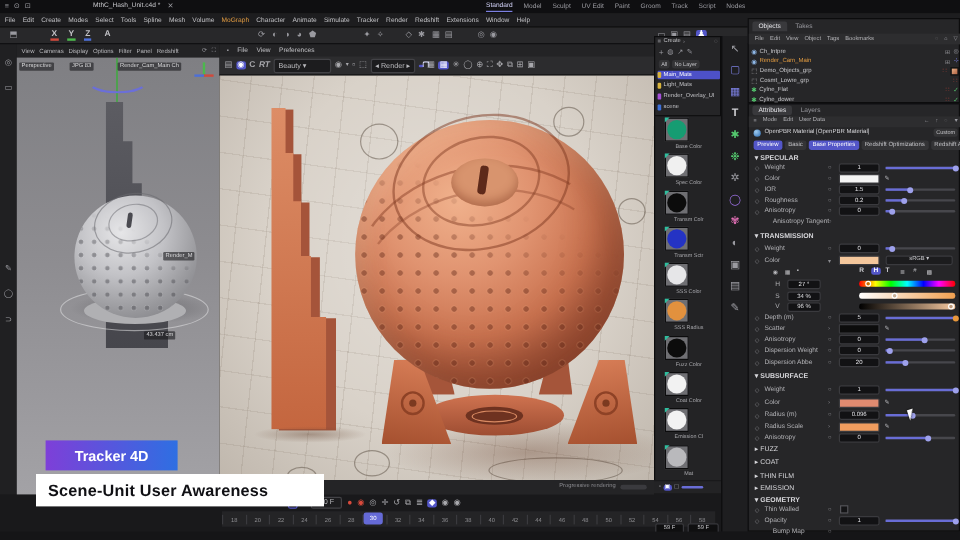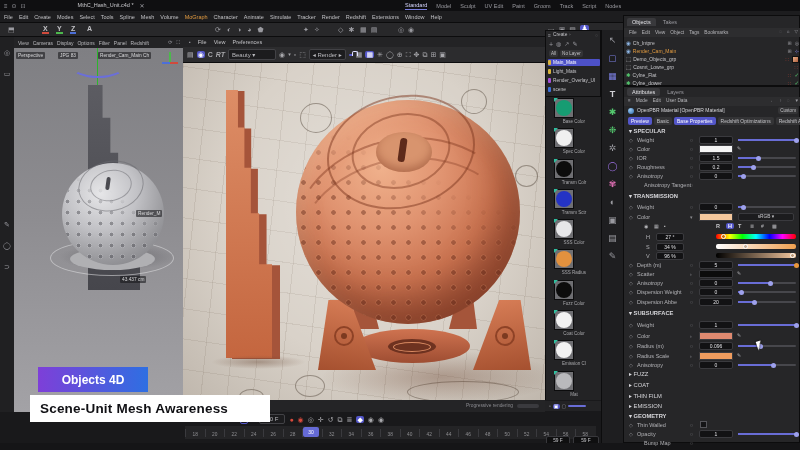--- a/index.html
+++ b/index.html
@@ -800,16 +800,16 @@
         <span class="tick">56</span>
         <span class="tick">58</span>
       </div>
     <div id="marker">30</div>
   </div>
   <span class="ffield" style="left:546px;top:436px;width:24px">59 F</span>
   <span class="ffield" style="left:573px;top:436px;width:26px">59 F</span>
 
   <div id="statusbar" class="p"></div>
 
-  <div id="brand" class="p">Objects 4D</div>
-  <div id="caption" class="p">Scene-Unit Mesh Awareness</div>
+  <div id="brand" class="p">Tracker 4D</div>
+  <div id="caption" class="p">Scene-Unit User Awareness</div>
 
 </div>
 
 </body></html>

